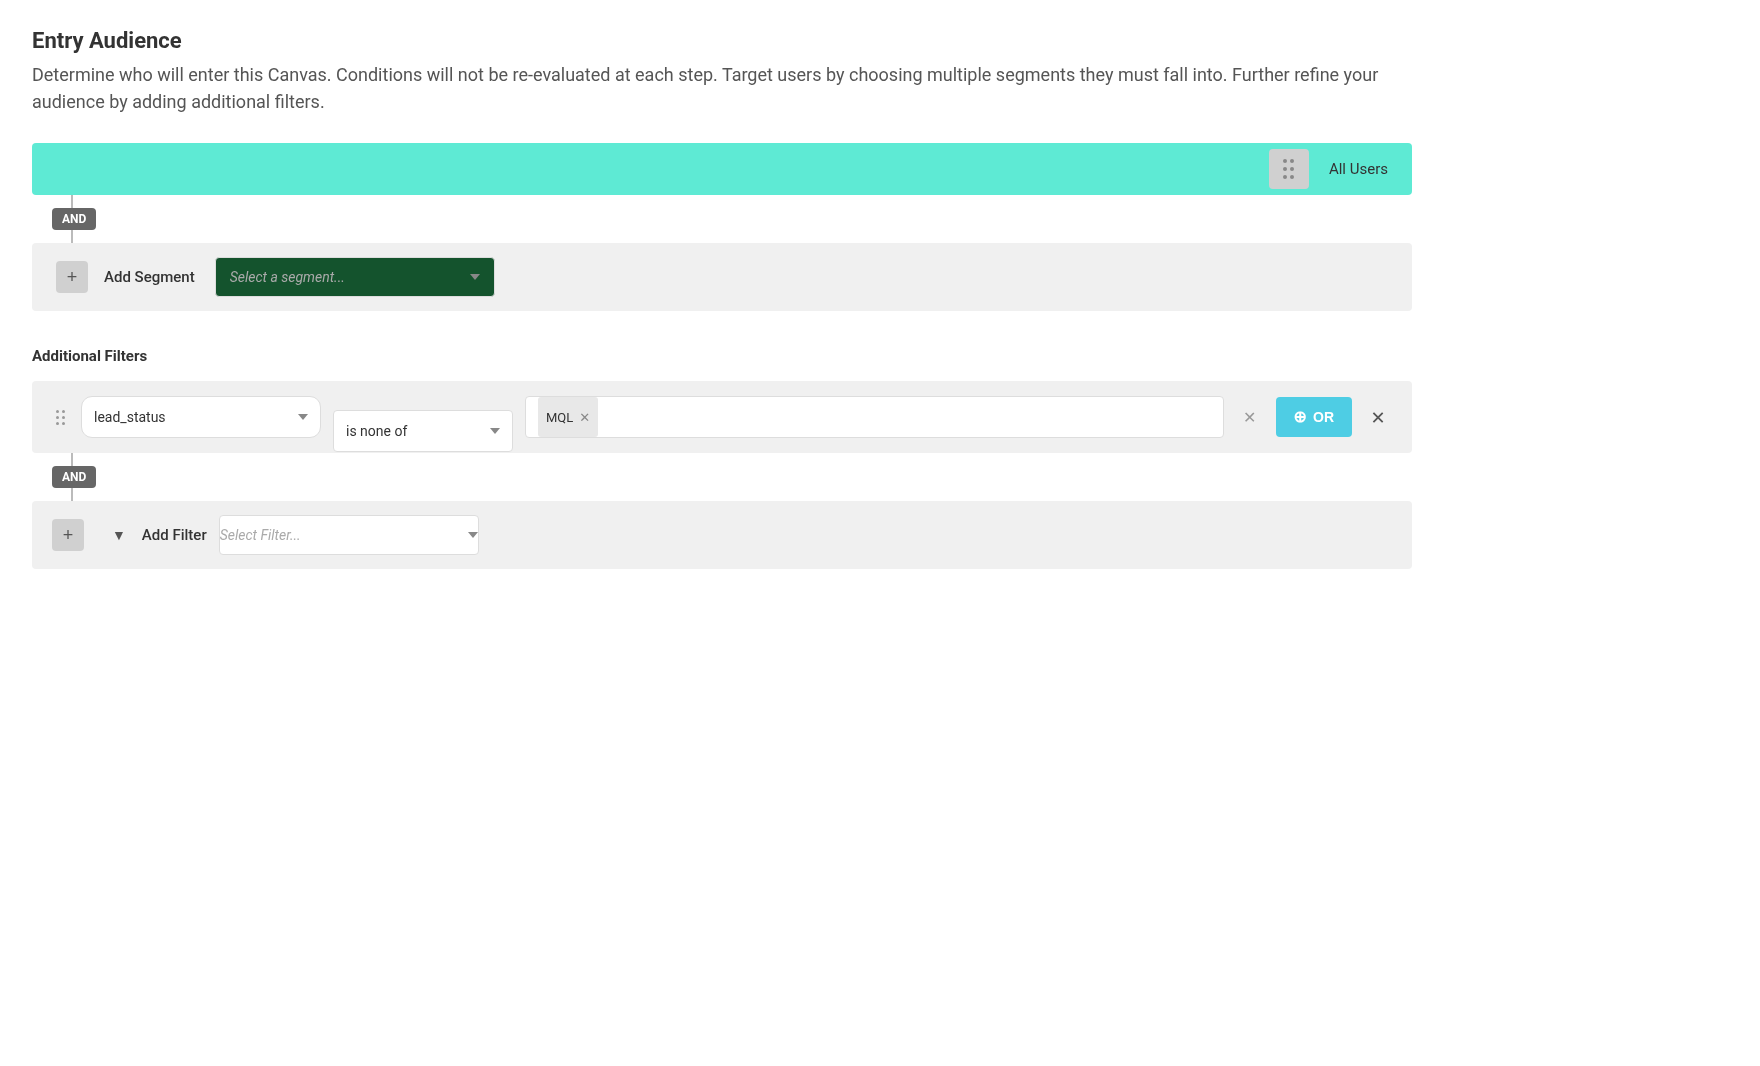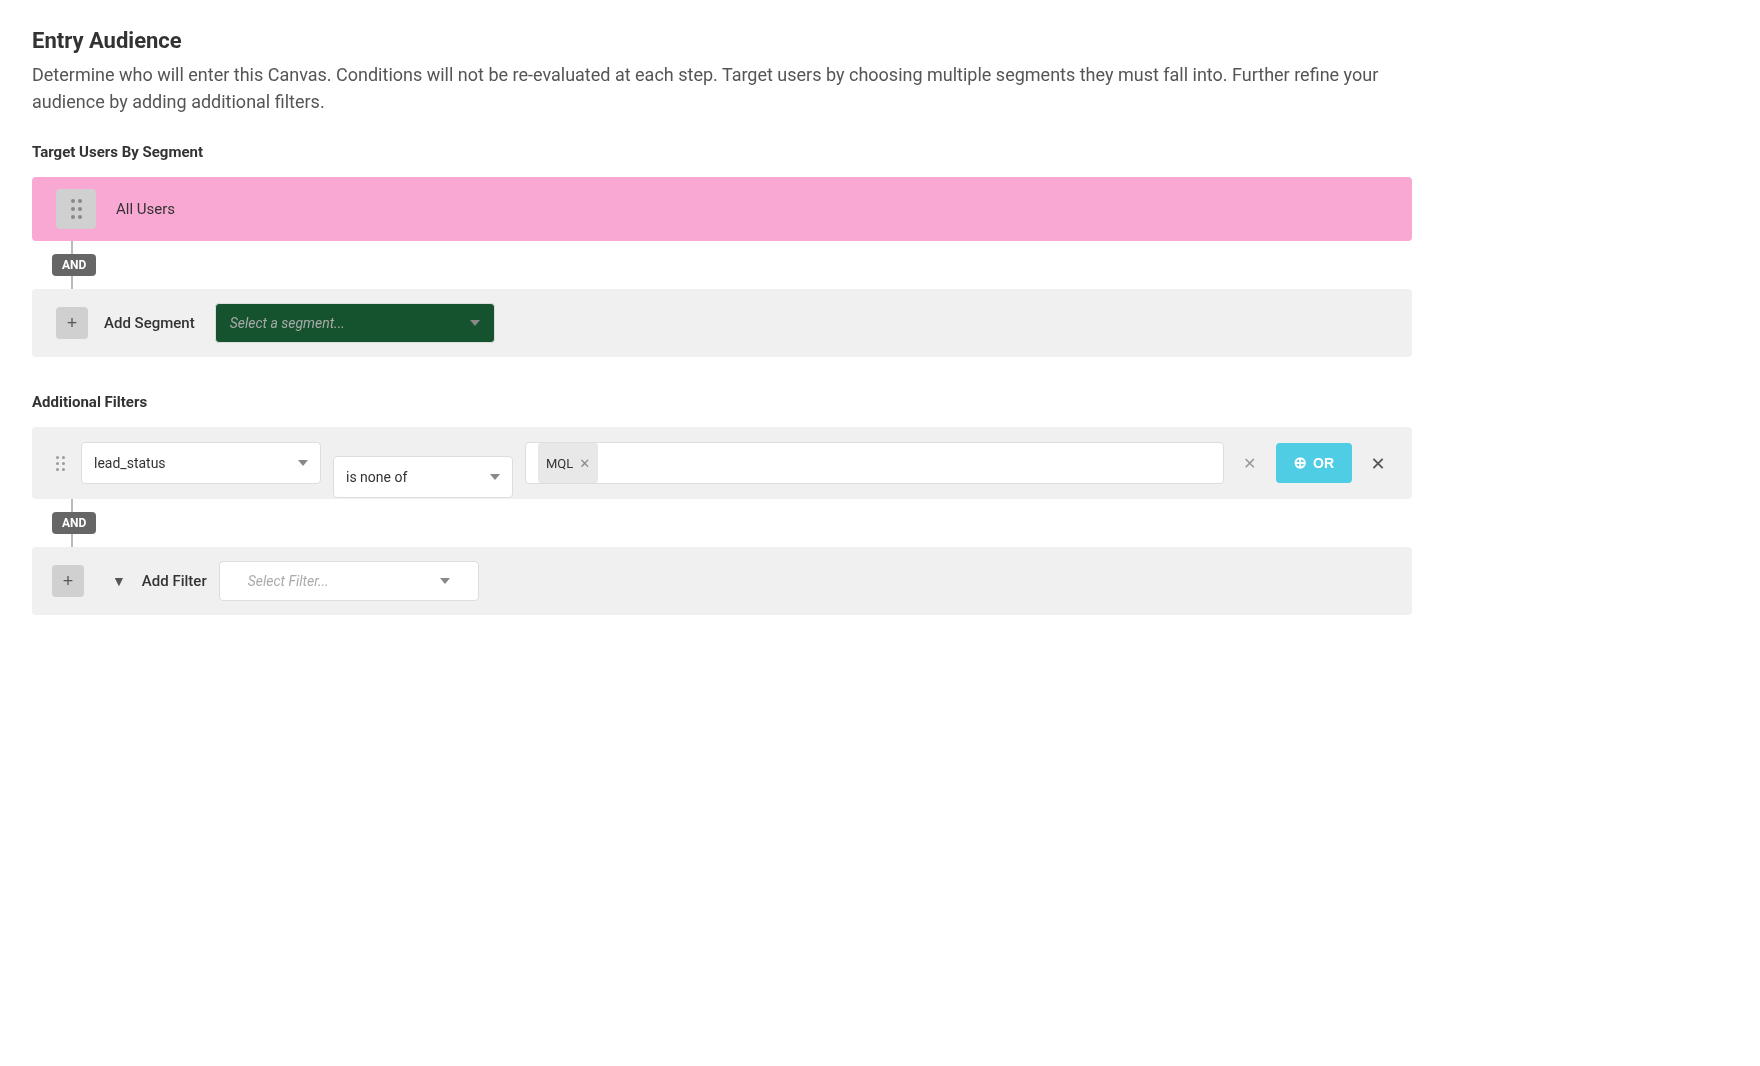--- a/index.html
+++ b/index.html
@@ -34,26 +34,27 @@
     .section-title {
       font-size: 15px;
       font-weight: 700;
       margin-bottom: 16px;
     }
 
     
     .segment-row {
       display: flex;
       align-items: center;
-      background: #f9a8d4;
+      background: #5eead4;
       border-radius: 4px;
       padding: 0 24px;
-      height: 64px;
+      height: 52px;
       max-width: 1380px;
       margin-bottom: 0;
+      justify-content: flex-end;
     }
 
     .segment-handle {
       width: 40px;
       height: 40px;
       background: #d0d0d0;
       border-radius: 4px;
       display: flex;
       align-items: center;
       justify-content: center;
@@ -214,21 +215,21 @@
       border-radius: 50%;
       background: #999;
     }
 
     .filter-field-select {
       display: flex;
       align-items: center;
       justify-content: space-between;
       background: #fff;
       border: 1px solid #ddd;
-      border-radius: 4px;
+      border-radius: 11px;
       padding: 0 12px;
       height: 42px;
       min-width: 240px;
       cursor: pointer;
       flex-shrink: 0;
     }
 
     .filter-field-text {
       font-size: 14px;
       color: #333;
@@ -355,40 +356,39 @@
       margin-right: 0;
     }
 
     .select-filter-dropdown {
       display: flex;
       align-items: center;
       justify-content: space-between;
       background: #fff;
       border: 1px solid #ddd;
       border-radius: 4px;
-      padding: 0 28px;
+      padding: 0 0;
       height: 40px;
       min-width: 260px;
       cursor: pointer;
     }
 
     .select-filter-placeholder {
       font-size: 14px;
       color: #aaa;
       font-style: italic;
     }
   </style>
 </head>
 <body>
 
 <h1 class="page-title">Entry Audience</h1>
 <p class="page-description">Determine who will enter this Canvas. Conditions will not be re-evaluated at each step. Target users by choosing multiple segments they must fall into. Further refine your audience by adding additional filters.</p>
 
 <div>
-  <div class="section-title">Target Users By Segment</div>
 
   <div class="segment-row">
     <div class="segment-handle">
       <div class="segment-handle-dots">
         <div class="dot-row">
             <span class="dot"></span>
             <span class="dot"></span>
           </div>
         <div class="dot-row">
             <span class="dot"></span>

